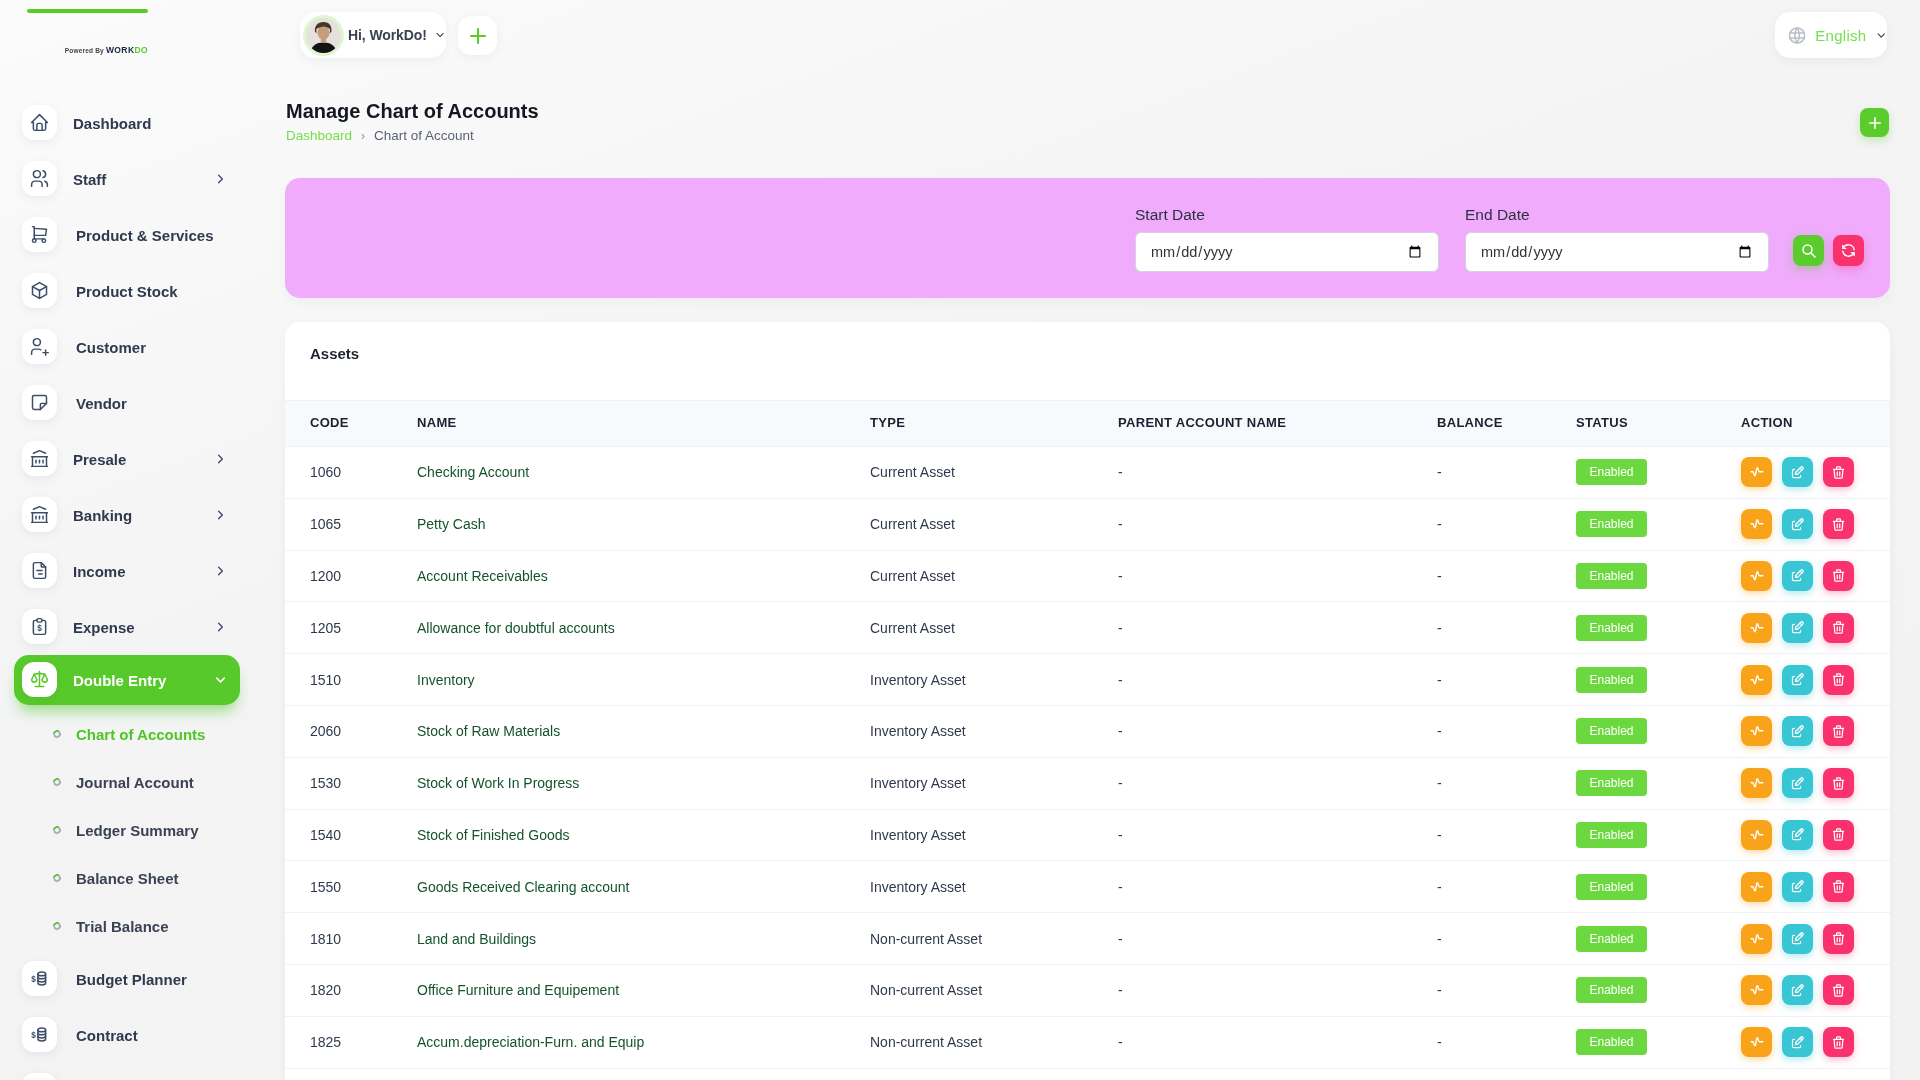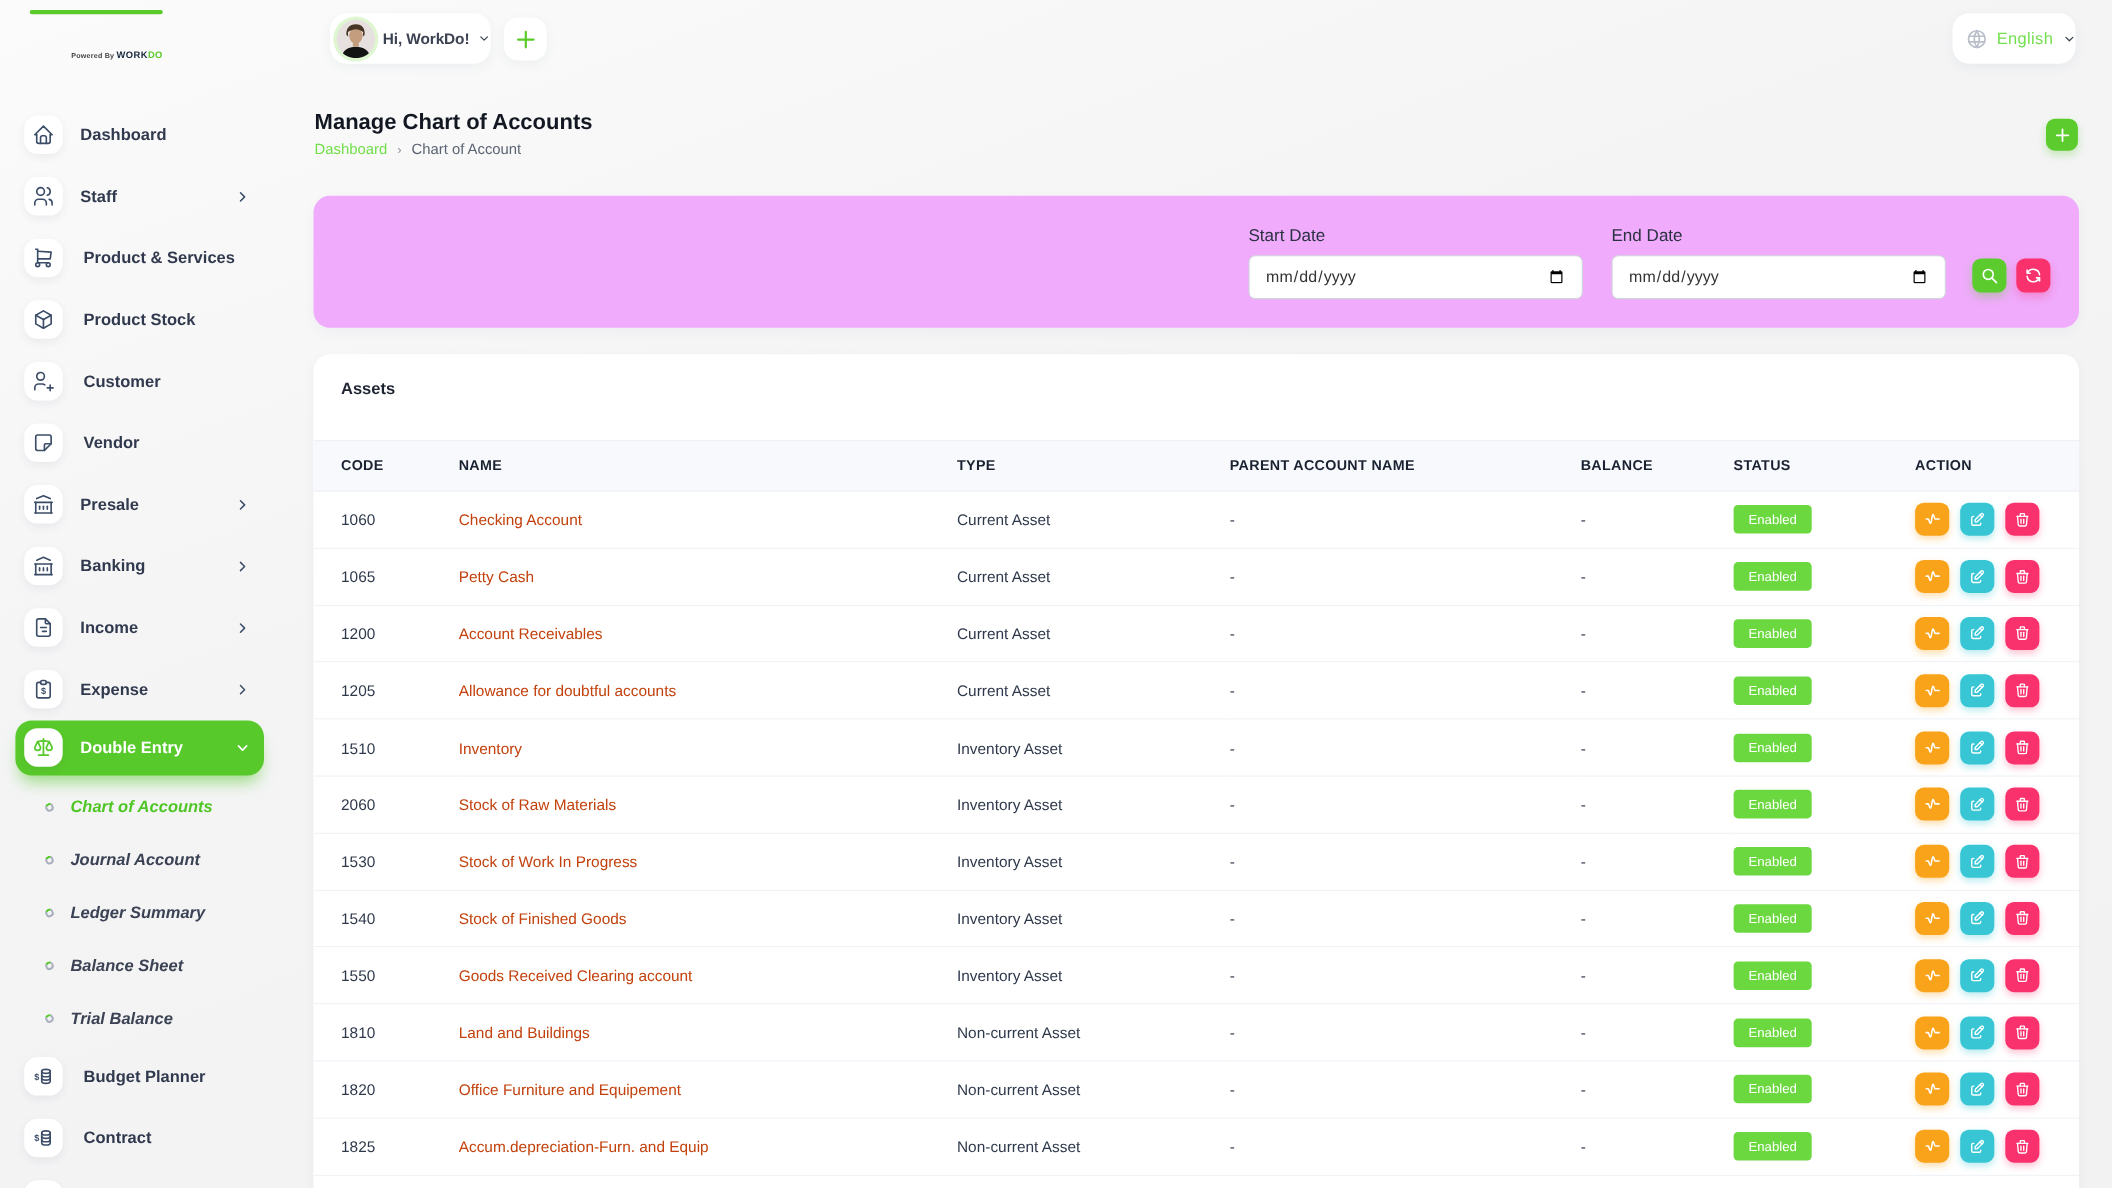--- a/index.html
+++ b/index.html
@@ -20,21 +20,21 @@
 .logo .powered b { font-size:8.5px; color:#17263c; letter-spacing:0.4px;}
 .logo .powered b .g2 { color:#59ca28; }
 
 .mi { position:absolute; left:14px; width:226px; height:50px; }
 .mi .ibox { position:absolute; left:8px; top:7px; width:35px; height:35px; background:#fff; border-radius:12px;
   box-shadow:0 3px 8px rgba(40,60,90,0.07); display:flex; align-items:center; justify-content:center; }
 .mi .lbl { position:absolute; left:59px; top:50%; transform:translateY(-50%); font-size:15px; font-weight:700; color:#30394d; }
 .mi .chev { position:absolute; right:12px; top:50%; transform:translateY(-50%); }
 .mi.active { background:#58c92b; border-radius:15px; box-shadow:0 10px 14px -4px rgba(88,201,43,0.55); }
 .mi.active .lbl { color:#fff; }
-.sub { position:absolute; left:0; width:242px; height:48px;font-style:italic; }
+.sub { position:absolute; left:12px; width:242px; height:48px; }
 .sub .dot { position:absolute; left:41px; top:50%; margin-top:-4px; width:8px; height:8px; border-radius:50%;
   border:2px solid #a9b0bf; border-top-color:#56ca2a; transform:rotate(-25deg);}
 .sub .lbl { position:absolute; left:64px; top:50%; transform:translateY(-50%); font-size:15px; font-weight:600; color:#3a4254; }
 .sub.active .lbl { color:#4fc626; font-weight:700; }
 
 
 .pill { position:absolute; background:#fff; border-radius:15px; box-shadow:0 3px 10px rgba(40,60,90,0.06); display:flex; align-items:center; }
 .userpill { left:300px; top:12px; width:146px; height:46px; padding-left:4px; white-space:nowrap; }
 .avatar { width:35px; height:35px; border-radius:50%; background:#e6e1de; box-shadow:0 0 0 3px rgba(160,232,120,0.35); overflow:hidden; position:relative; flex:0 0 auto; margin-left:2px;}
 .userpill .name { margin-left:7px; font-size:14px; font-weight:600; color:#3c4252; letter-spacing:-0.1px; }
@@ -61,21 +61,21 @@
 .fbtn.reset { left:1548px; background:#f9316c; box-shadow:0 4px 8px rgba(249,49,108,0.3);}
 
 
 .tcard { position:absolute; left:285px; top:322px; width:1605px; height:758px; background:#fff; border-radius:15px 15px 0 0;
   box-shadow:0 4px 12px rgba(40,60,90,0.04); overflow:hidden; }
 .tcard h2 { position:absolute; left:25px; top:23px; font-size:15px; font-weight:700; color:#1d2330; }
 table { border-collapse:collapse; width:1605px; table-layout:fixed; position:absolute; top:78px; left:0; }
 th { background:#f8f9fc; height:46px; text-align:left; font-size:13px; font-weight:700; color:#1a2232;
   letter-spacing:0.3px; border-top:1px solid #eef0f6; border-bottom:1px solid #eef0f6; padding:0 0 3px 0; }
 td { height:51.8px; font-size:14px; color:#2f394c; border-bottom:1px solid #f0f2f7; padding:0; }
-td.name a { color:#c2410c; text-decoration:none; }
+td.name a { color:#14532d; text-decoration:none; }
 th.c1, td.c1 { padding-left:25px; }
 .badge { display:inline-block; width:71px; height:26px; line-height:26px; text-align:center; background:#6cd840;
   color:#fff; font-size:12px; border-radius:4px; }
 .abtn { display:inline-flex; width:31px; height:30px; border-radius:8px; align-items:center; justify-content:center;
   vertical-align:middle; margin-right:10px; }
 .abtn.orange { background:#f9a31b; box-shadow:0 3px 7px rgba(249,163,27,0.35); }
 .abtn.teal { background:#38c6d5; box-shadow:0 3px 7px rgba(56,198,213,0.35); }
 .abtn.pink { background:#f9316c; box-shadow:0 3px 7px rgba(249,49,108,0.3); margin-right:0; }
 </style>
 </head>

